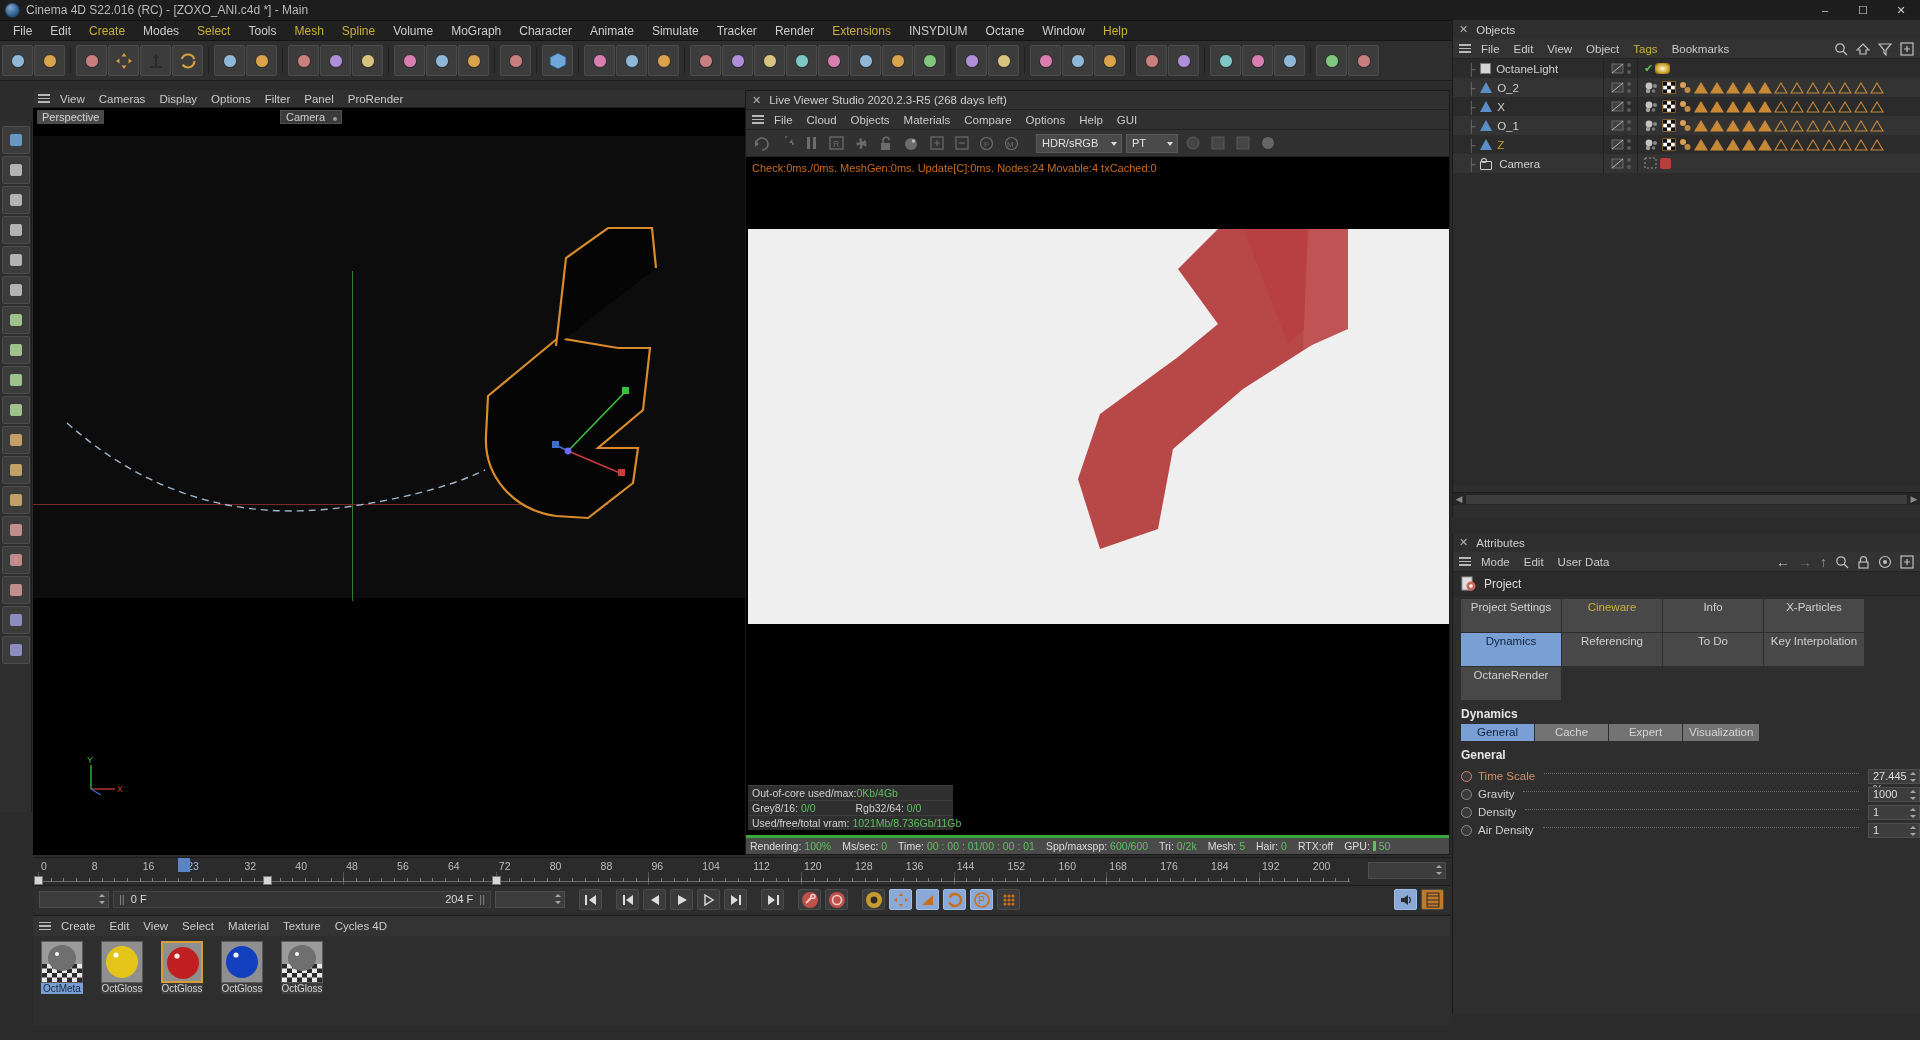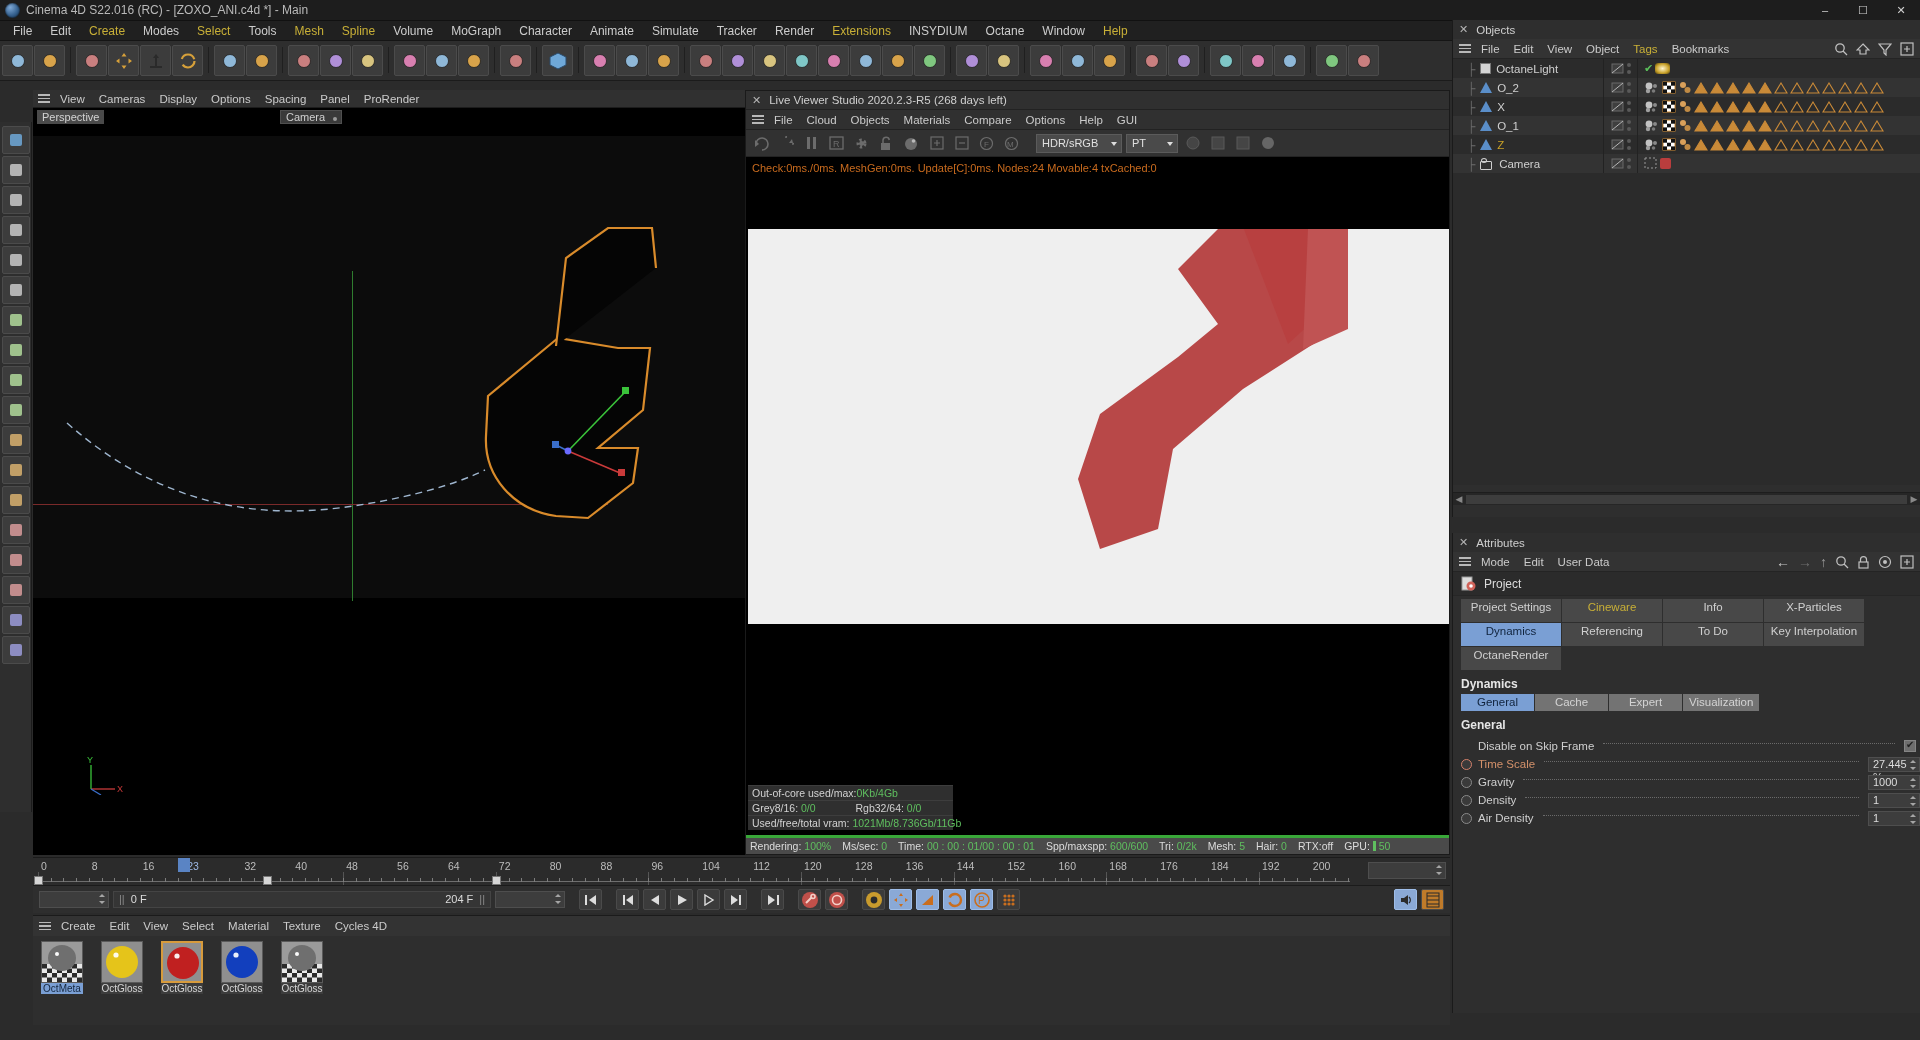--- a/index.html
+++ b/index.html
@@ -146,21 +146,21 @@
   .obj-hscroll{ position:absolute; left:0; bottom:12px; right:0; height:13px; background:#262626;
                 border-top:1px solid #1d1d1d; display:flex; align-items:center;}
   .hs-arrow{ width:12px;text-align:center;color:#888;font-size:9px;}
   .hs-bar{ flex:1; height:9px; background:#3d3d3d; margin:0 1px; }
 
   .attr-panel{ position:absolute; left:1452px; top:533px; width:468px; height:480px;
                background:#2e2e2e; border-left:1px solid #1a1a1a;}
   .attr-head{ height:24px; display:flex; align-items:center; gap:7px; padding-left:8px;
               border-bottom:1px solid #262626; background:#2b2b2b;}
   .attr-tabs{ display:flex; flex-wrap:wrap; padding:3px 6px 0 8px; gap:1px; }
-  .atab{ height:23px; line-height:17px; font-size:11.5px; text-align:center; color:#d0d0d0;
+  .atab{ height:33px; line-height:17px; font-size:11.5px; text-align:center; color:#d0d0d0;
          background:#484848; padding:0 6px; min-width:100px; }
   .atab.accent{ color:#c9b037; }
   .atab.sel{ background:#7a9fd4; color:#10233c; }
   .sect-title{ font-size:12px; font-weight:bold; color:#e6e6e6; padding:7px 0 3px 8px;}
   .sub-tabs{ display:flex; padding-left:8px; gap:1px;}
   .stab{ height:17px;line-height:17px;font-size:11.5px;background:#737373;color:#d3d3d3;
          padding:0 6px; min-width:73px; text-align:center;}
   .stab.sel{ background:#7a9fd4; color:#10233c; }
   .prow{ display:flex; align-items:center; height:18px; padding-left:8px; gap:6px; font-size:11.5px;}
   .radio{ width:11px;height:11px;border-radius:50%;border:1.5px solid #8a8a8a;background:#3a3a3a; flex:none;}
@@ -675,21 +675,21 @@
             <circle cx="7" cy="7" r="5" fill="none" stroke="#c5c5c5" stroke-width="1.5" stroke-dasharray="14 5"></circle>
           </svg>
         <svg width="14" height="14">
             <rect x="2" y="2" width="10" height="10" fill="none" stroke="#c5c5c5" stroke-width="1.3"></rect>
           </svg>
       </div>
     <div class="vp-menu">View</div>
         <div class="vp-menu">Cameras</div>
         <div class="vp-menu">Display</div>
         <div class="vp-menu">Options</div>
-        <div class="vp-menu">Spacing</div>
+        <div class="vp-menu">Filter</div>
         <div class="vp-menu">Panel</div>
         <div class="vp-menu">ProRender</div>
       </div>
     <div class="vp-canvas">
 
       <div style="position:absolute;left:0;top:28px;right:0;height:462px;background:#0c0c0c;"></div>
 
       <div style="position:absolute;left:319px;top:163px;width:1px;height:330px;background:#2f7d2f;"></div>
 
       <div style="position:absolute;left:0;top:396px;width:575px;height:1px;background:#7a2a2a;"></div>
@@ -1318,26 +1318,20 @@
       </div>
     <div class="sect-title">Dynamics</div>
     <div class="sub-tabs" id="subtabs">
         <div class="stab sel">General</div>
         <div class="stab">Cache</div>
         <div class="stab">Expert</div>
         <div class="stab">Visualization</div>
       </div>
     <div class="sect-title">General</div>
     <div id="props" style="padding-top:2px">
-        <div class="prow">
-          <span style="width:11px;flex:none"></span>
-          <span class="plabel">Disable on Skip Frame</span>
-          <span class="dots"></span>
-          <span class="pcheck"></span>
-        </div>
         <div class="prow">
           <span class="radio hl"></span>
           <span class="plabel hl">Time Scale</span>
           <span class="dots"></span>
           <span class="pfield">27.445 %<span class="spin"></span></span>
         </div>
         <div class="prow">
           <span class="radio"></span>
           <span class="plabel">Gravity</span>
           <span class="dots"></span>

